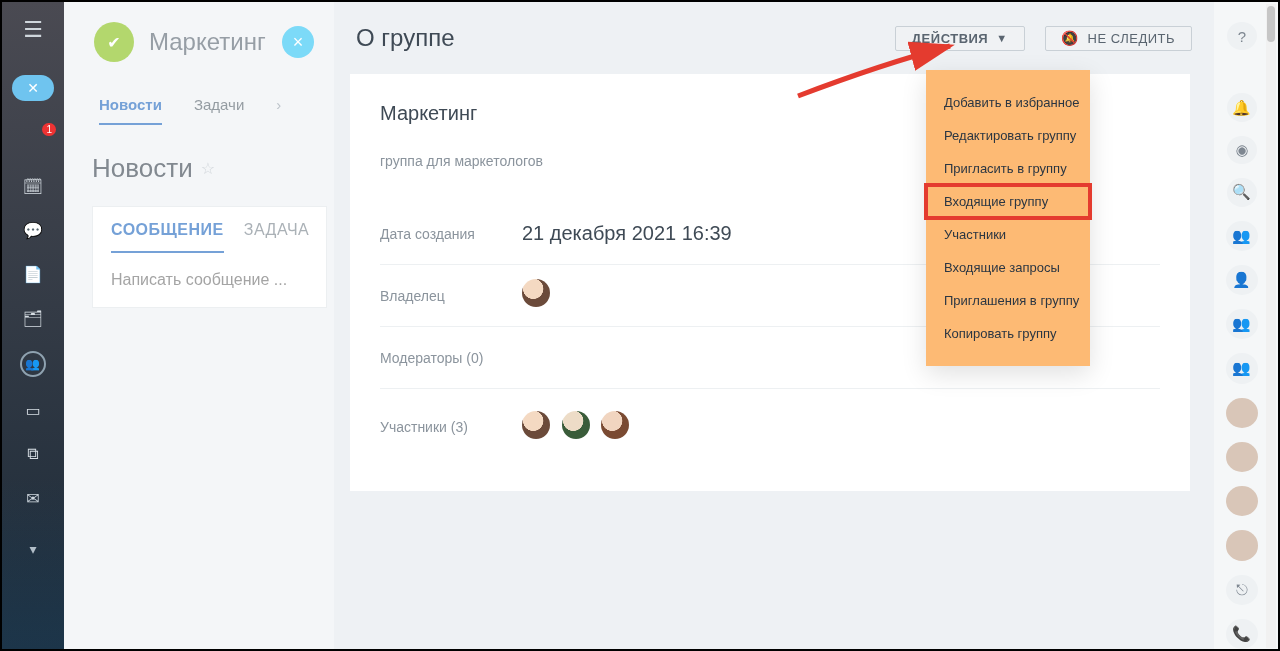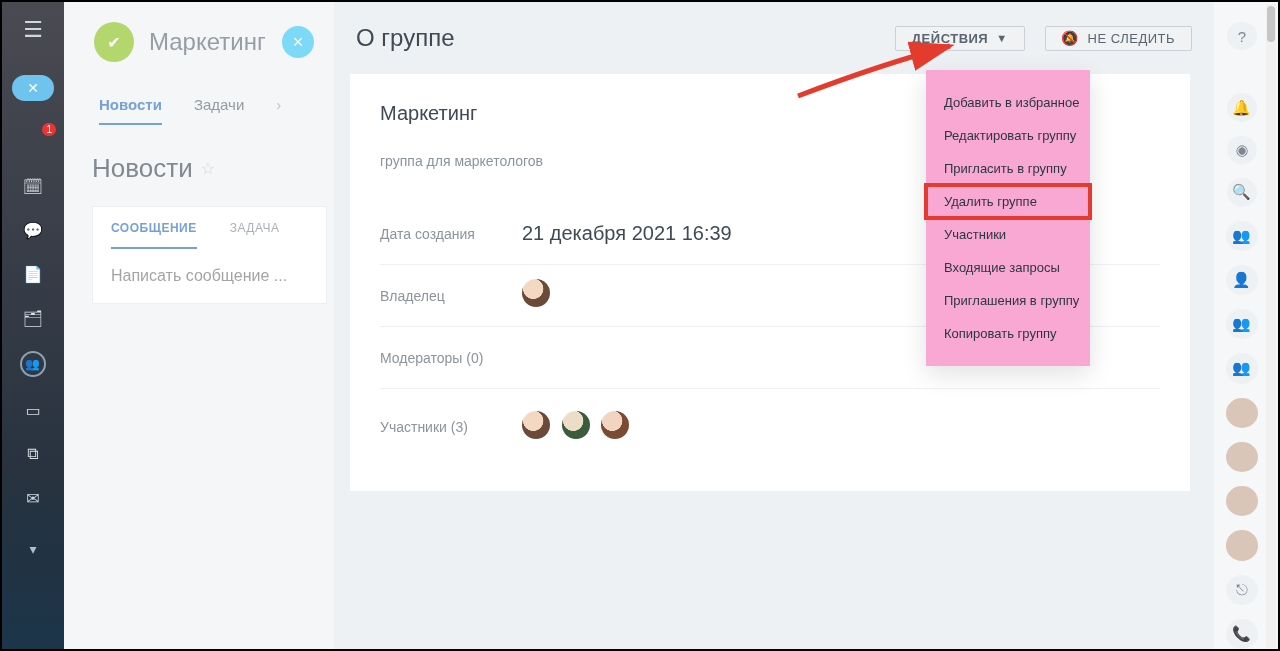--- a/index.html
+++ b/index.html
@@ -22,21 +22,21 @@
   .group-logo { width:40px; height:40px; background:#8bc220; border-radius:50%; display:flex; align-items:center; justify-content:center; color:#fff; }
   .group-title { font-size:24px; color:#5f6a76; font-weight:300; }
   .close-chip { width:32px; height:32px; border-radius:50%; background:#36c6f4; color:#fff; display:flex; align-items:center; justify-content:center; font-size:18px; margin-left:auto; }
   .group-tabs { display:flex; gap:32px; padding:24px 0 0 35px; font-size:15px; color:#5b6770;}
   .group-tabs .tab { padding-bottom:10px; cursor:pointer;}
   .group-tabs .active { color:#2b6fc2; border-bottom:2px solid #2b6fc2; font-weight:600;}
   .group-tabs .chev { color:#97a2ad;}
   .news-head { display:flex; align-items:center; gap:8px; padding:28px 0 0 28px; font-size:26px; color:#3f4a55; font-weight:300;}
   .news-head .star { font-size:16px; color:#b8c0c8;}
   .compose { margin:22px 0 0 28px; width:235px; background:#fff; border:1px solid #e2e6ea; }
-  .compose-tabs { display:flex; gap:33px; padding:14px 18px 0 18px; font-size:12px; letter-spacing:0.5px; color:#7d8790;}
+  .compose-tabs { display:flex; gap:20px; padding:14px 18px 0 18px; font-size:16px; letter-spacing:0.5px; color:#7d8790;}
   .compose-tabs .ct { padding-bottom:12px; cursor:pointer;}
   .compose-tabs .cta { color:#2b6fc2; border-bottom:2px solid #2b6fc2; font-weight:700;}
   .compose-field { padding:18px; font-size:16px; color:#737373;}
 
   
   .panel { position:absolute; left:332px; top:0; width:880px; height:100%; background:#eef1f4; }
   .panel-head { display:flex; align-items:center; padding:22px 22px 0 22px; }
   .panel-title { font-size:24px; color:#3f4a55; font-weight:300;}
   .spacer { flex:1; }
   .btn { height:25px; background:#f0f2f4; border:1px solid #c9d0d6; color:#5a6570; font-size:13px; letter-spacing:0.5px; display:flex; align-items:center; padding:0 16px; cursor:pointer; border-radius:2px; gap:8px;}
@@ -50,21 +50,21 @@
   .row { display:flex; align-items:center; min-height:48px; }
   .row .k { width:142px; color:#8b949d; font-size:14px;}
   .row .v { color:#3f4a55; font-size:20px;}
   .row.sep { border-bottom:1px solid #edf0f2; padding-bottom:14px; margin-bottom:14px;}
   .avatar { width:28px; height:28px; border-radius:50%; display:inline-block; margin-right:6px; }
   .a1{background:radial-gradient(circle at 40% 35%, #f4d9c2 40%, #6b4a3a 42%);} 
   .a2{background:radial-gradient(circle at 40% 35%, #eddcc7 40%, #3a5c3a 42%);} 
   .a3{background:radial-gradient(circle at 40% 35%, #f1d5c0 40%, #7a4a32 42%);} 
 
   
-  .menu { position:absolute; left:924px; top:68px; width:164px; background:#f9a8d4; box-shadow:0 8px 24px rgba(0,0,0,0.12); padding:16px 0; z-index:50;}
+  .menu { position:absolute; left:924px; top:68px; width:164px; background:#fdba74; box-shadow:0 8px 24px rgba(0,0,0,0.12); padding:16px 0; z-index:50;}
   .menu .mi { padding:9px 18px; font-size:13px; color:#2b3642; cursor:pointer; white-space:nowrap;}
   .menu .hl { outline:4px solid #e43b2f; outline-offset:-2px; }
 
   
   .arrow-wrap { position:absolute; left:790px; top:32px; width:200px; height:80px; z-index:60; pointer-events:none;}
 
   
   .rail { position:absolute; right:14px; top:0; width:44px; height:100%; background:transparent; display:flex; flex-direction:column; align-items:center; gap:14px; padding-top:20px;}
   .rail .rbtn { width:30px; height:30px; border-radius:50%; background:#eef1f3; color:#7e8791; display:flex; align-items:center; justify-content:center; font-size:15px; cursor:pointer;}
   .rail .sep { height:16px; }
@@ -163,21 +163,21 @@
           <span class="avatar a3"></span>
         </div>
       </div>
     </div>
   </div>
 
   <div class="menu" id="actions-menu">
       <div class="mi">Добавить в избранное</div>
       <div class="mi">Редактировать группу</div>
       <div class="mi">Пригласить в группу</div>
-      <div class="mi hl">Удалить группе</div>
+      <div class="mi hl">Входящие группу</div>
       <div class="mi">Участники</div>
       <div class="mi">Входящие запросы</div>
       <div class="mi">Приглашения в группу</div>
       <div class="mi">Копировать группу</div>
     </div>
 
   <div class="arrow-wrap">
     <svg width="200" height="80" viewBox="0 0 200 80">
       <defs>
           <marker id="ah" markerWidth="10" markerHeight="10" refX="8" refY="3" orient="auto">

